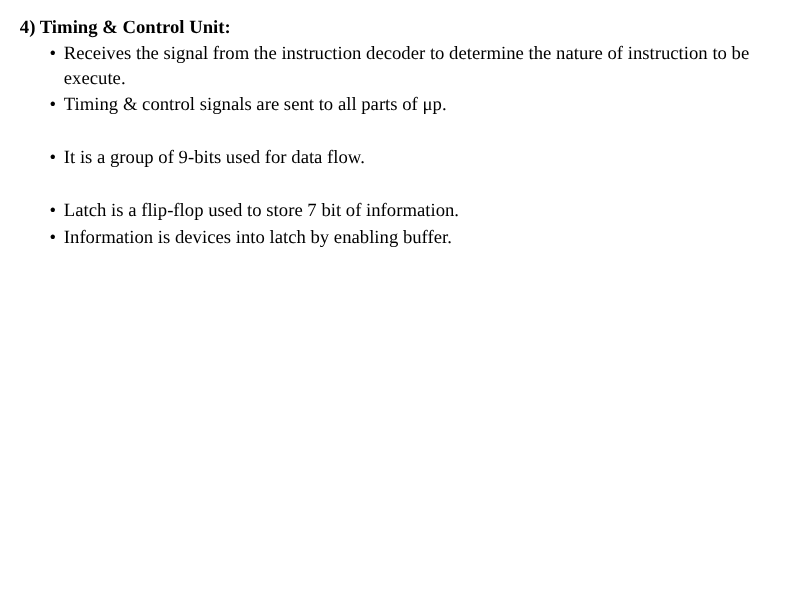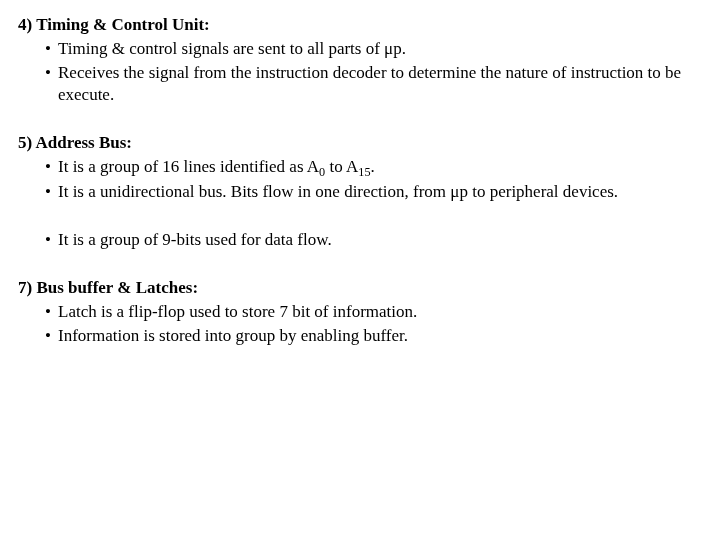--- a/index.html
+++ b/index.html
@@ -46,36 +46,28 @@
     line-height: 0;
   }
 </style>
 </head>
 <body>
 
 <div id="content">
     <div class="section">
       <div class="heading"><span class="num">4)</span>  <span>Timing &amp; Control Unit:</span></div>
       <ul class="bullet-list">
+        <li class="bullet-item">Receives the signal from the instruction decoder to determine the nature of instruction to be execute.</li>
         <li class="bullet-item">Timing &amp; control signals are sent to all parts of μp.</li>
-        <li class="bullet-item">Receives the signal from the instruction decoder to determine the nature of instruction to be execute.</li>
-      </ul>
-    </div>
-    <div class="section">
-      <div class="heading"><span class="num">5)</span>  <span>Address Bus:</span></div>
-      <ul class="bullet-list">
-        <li class="bullet-item">It is a group of 16 lines identified as A<span class="sub">0</span> to A<span class="sub">15</span>.</li>
-        <li class="bullet-item">It is a unidirectional bus. Bits flow in one direction, from μp to peripheral devices.</li>
       </ul>
     </div>
     <div class="section">
       <ul class="bullet-list">
         <li class="bullet-item">It is a group of 9-bits used for data flow.</li>
       </ul>
     </div>
     <div class="section">
-      <div class="heading"><span class="num">7)</span>  <span>Bus buffer &amp; Latches:</span></div>
       <ul class="bullet-list">
         <li class="bullet-item">Latch is a flip-flop used to store 7 bit of information.</li>
-        <li class="bullet-item">Information is stored into group by enabling buffer.</li>
+        <li class="bullet-item">Information is devices into latch by enabling buffer.</li>
       </ul>
     </div>
   </div>
 
 </body></html>

